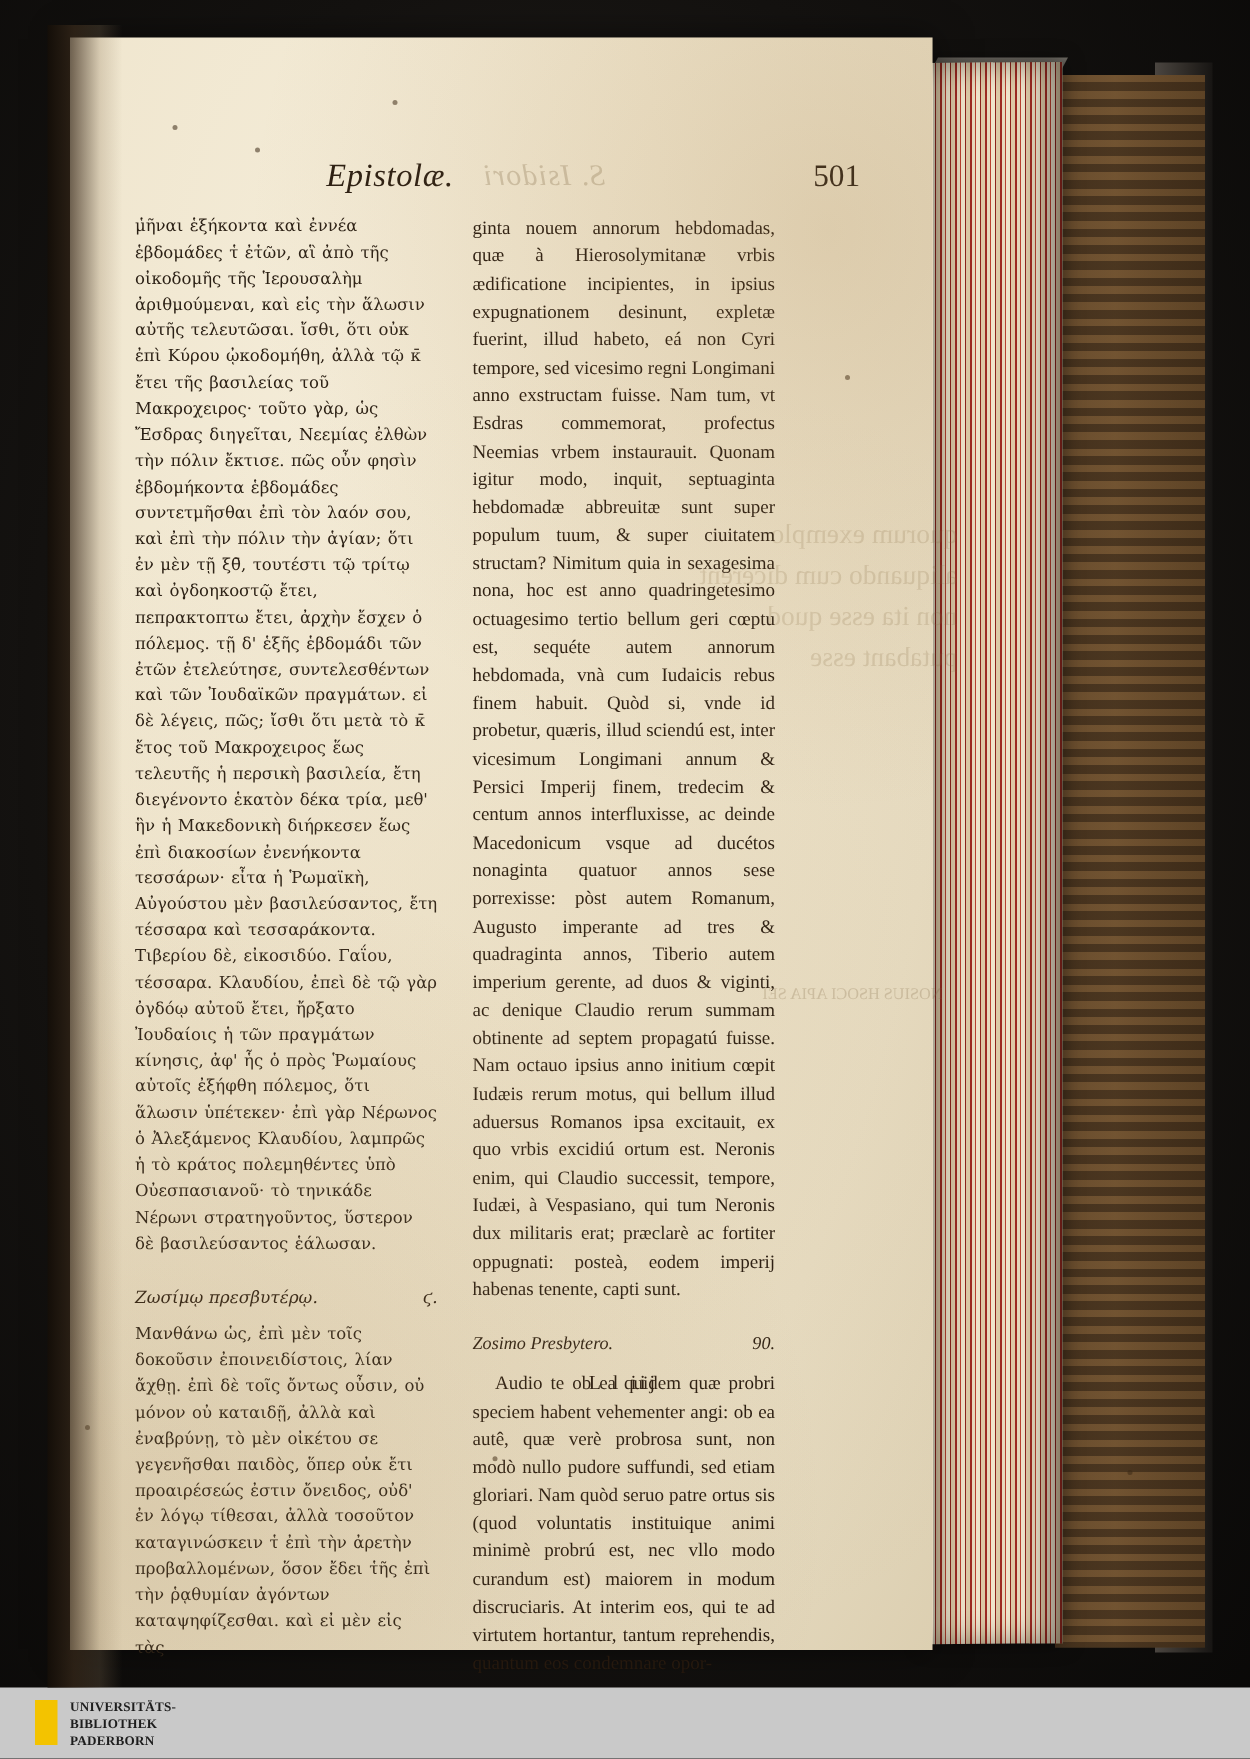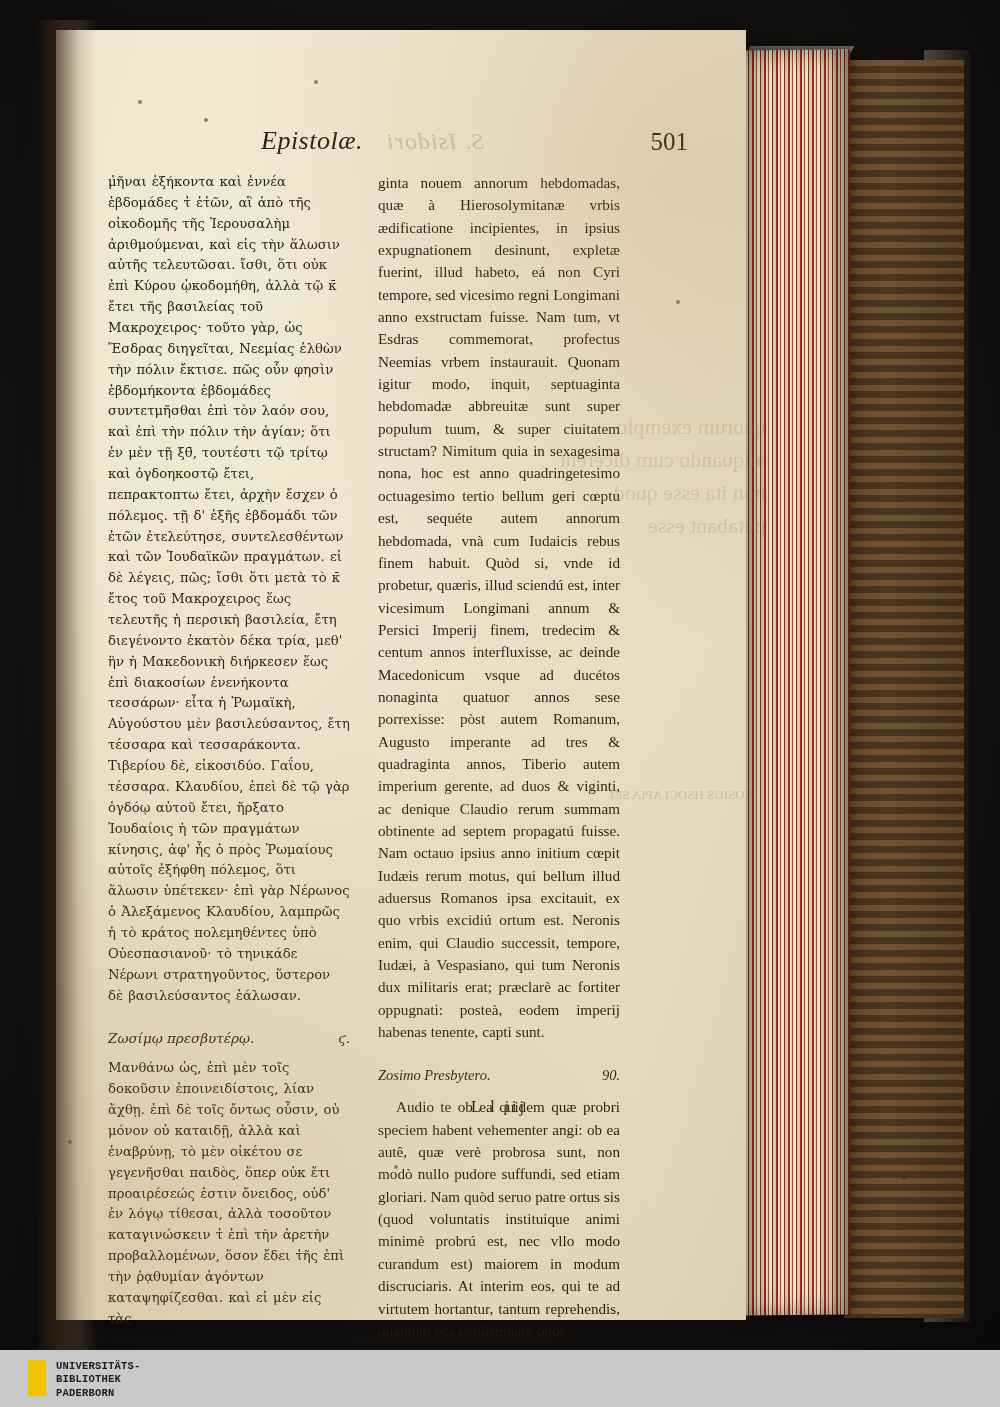--- a/index.html
+++ b/index.html
@@ -261,21 +261,21 @@
     left: 28px;
     top: 10px;
     width: 18px;
     height: 36px;
     background: #f3c300;
   }
   #library-name {
     position: absolute;
     left: 56px;
     top: 10px;
-    font-family: Liberation Mono, monospace;
+    font-family: Liberation Serif, serif;
     font-size: 10.5px;
     font-weight: bold;
     line-height: 1.28;
     color: #1d1d1d;
     letter-spacing: 0.2px;
     text-transform: uppercase;
     white-space: pre-line;
   }
 </style>
 </head>

